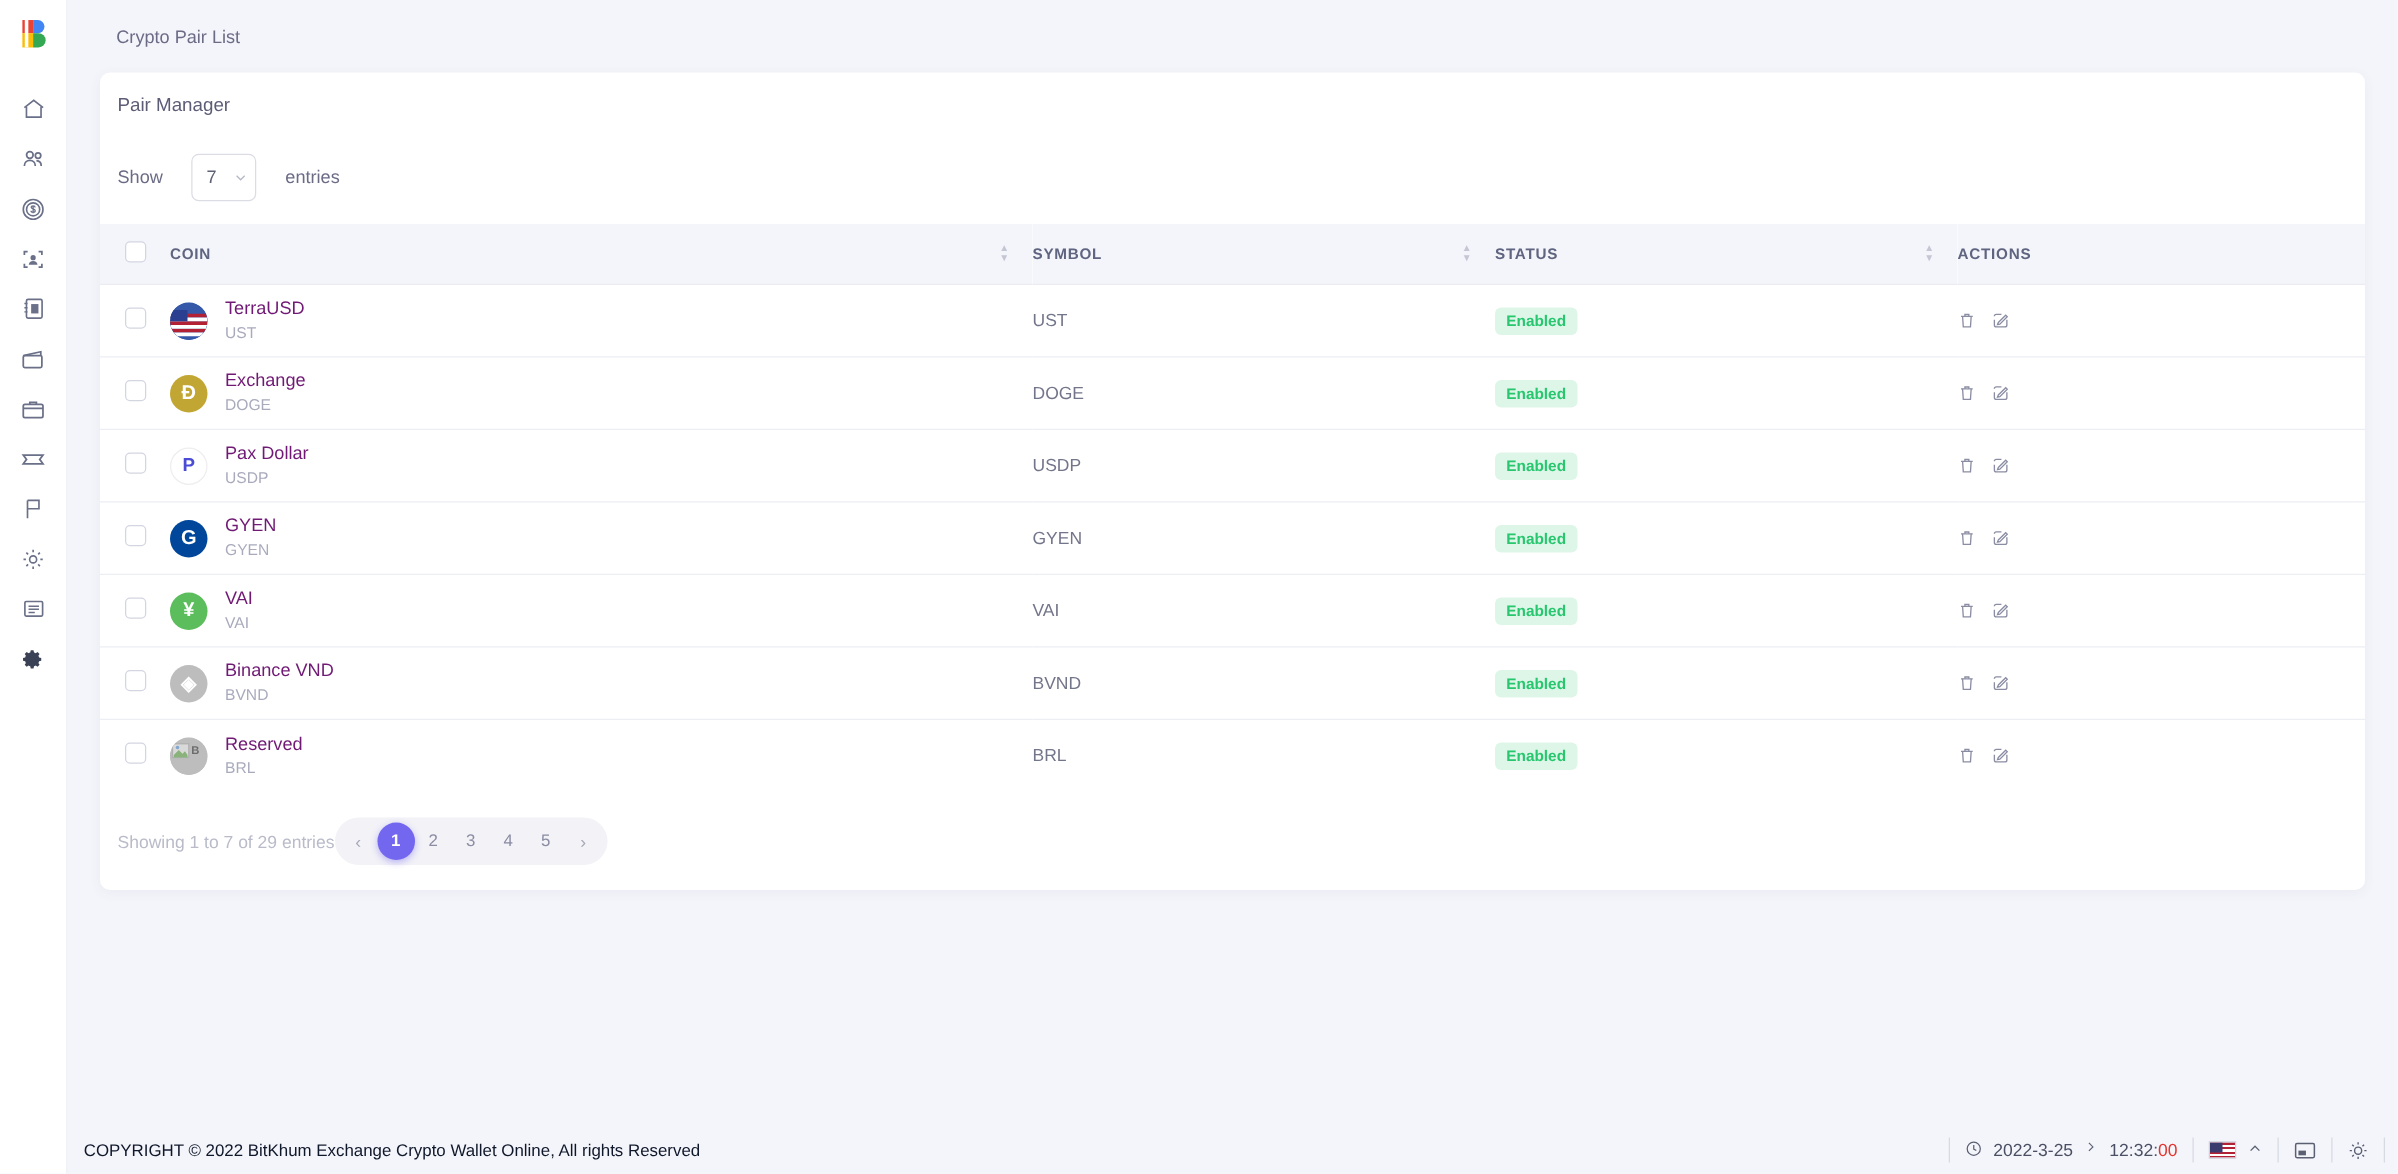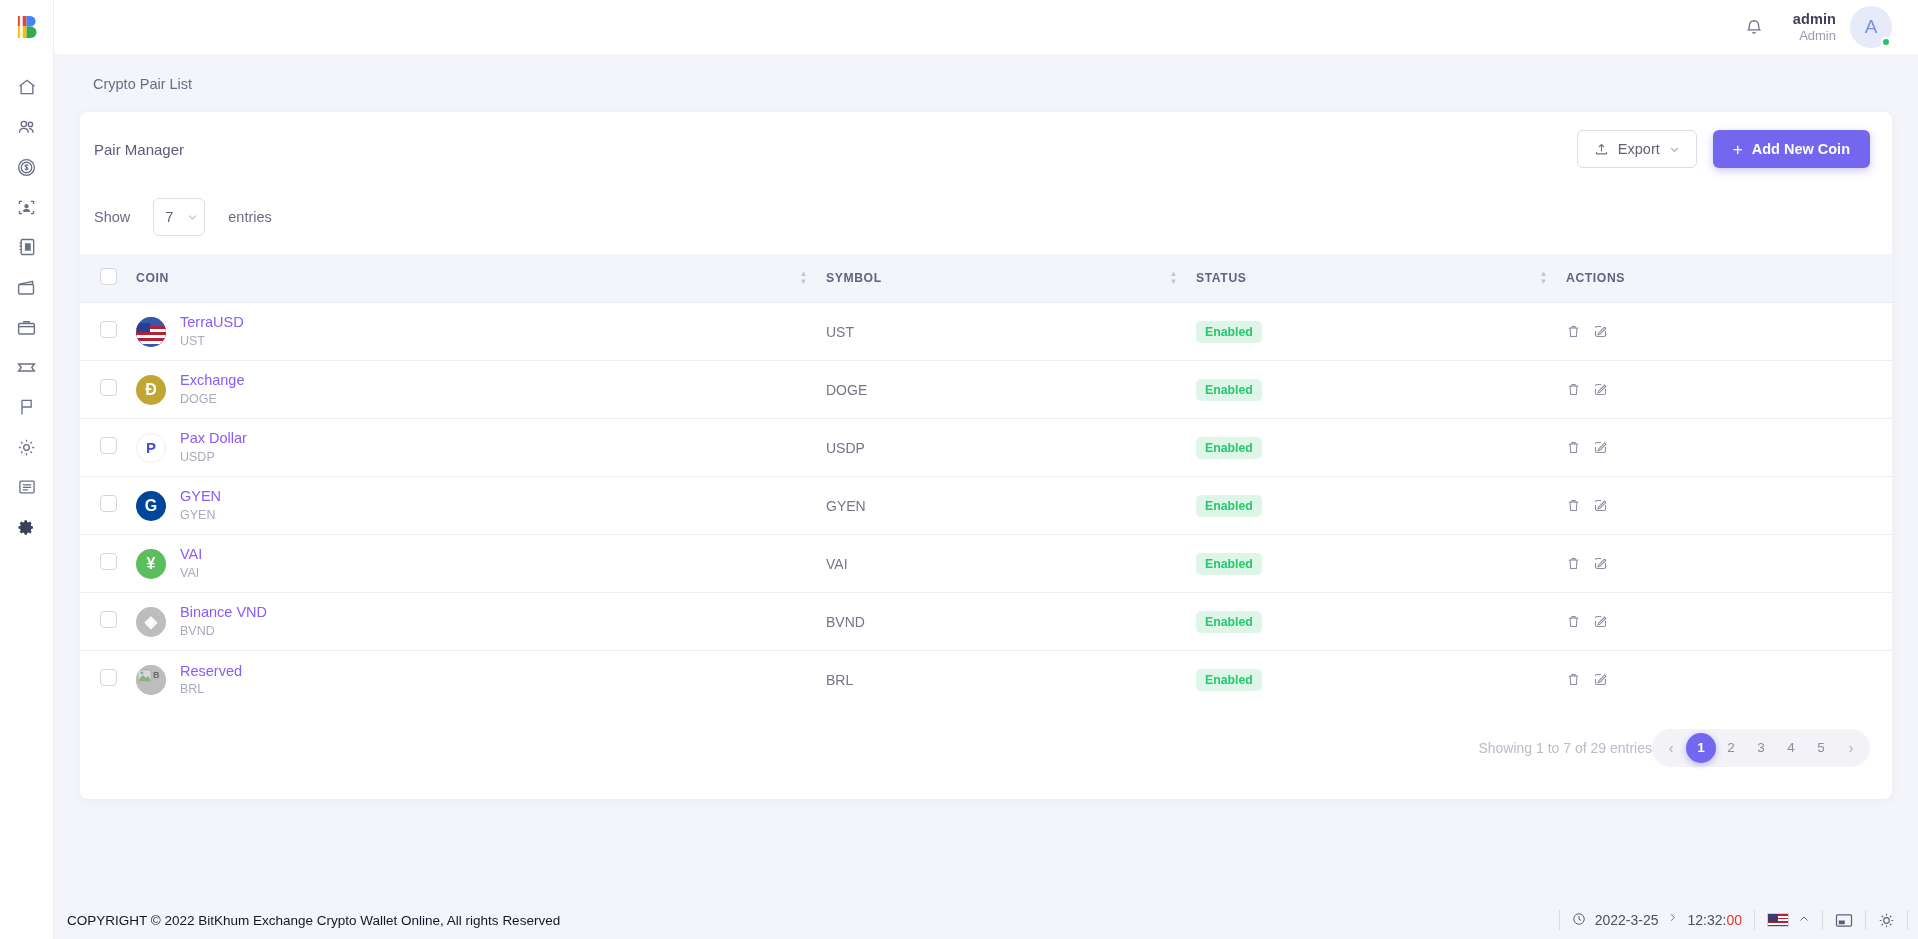--- a/index.html
+++ b/index.html
@@ -155,39 +155,39 @@
   }
   .cell-check { text-align: center; }
 
   .coin-cell { display: flex; align-items: center; gap: 14px; }
   .coin-ico {
     width: 30px; height: 30px; border-radius: 50%;
     display: flex; align-items: center; justify-content: center;
     font-size: 16px; font-weight: 700; color: #fff;
     flex: 0 0 30px; overflow: hidden; position: relative;
   }
-  .coin-name { font-size: 14.5px; color: #8b5cf6; line-height: 1.35; }
+  .coin-name { font-size: 14.5px; color: #701a75; line-height: 1.35; }
   .coin-sym-small { font-size: 12.5px; color: #a9abbd; line-height: 1.35; }
 
   .sym-text { font-size: 14px; color: #73758a; }
 
   .badge {
     display: inline-block;
     background: #ddf6e8; color: #28c76f;
     font-size: 12.3px; font-weight: 700;
     padding: 4px 9px; border-radius: 5px;
   }
 
   .actions-cell { display: flex; align-items: center; gap: 12px; }
   .act-btn { cursor: pointer; color: #8a8da3; display:flex; }
 
   
   .card-foot {
-    display: flex; align-items: center; justify-content: flex-end;
-    padding: 20px 22px 32px 14px;
+    display: flex; align-items: center; justify-content: flex-start;
+    padding: 20px 22px 20px 14px;
   }
   .showing { font-size: 14px; color: #b9bbc9; }
   .pager {
     display: flex; align-items: center;
     background: #f2f2f7; border-radius: 19px; padding: 4px;
   }
   .pg {
     min-width: 30px; height: 30px; border-radius: 50%;
     display: flex; align-items: center; justify-content: center;
     font-size: 13.5px; color: #8a8da3; cursor: pointer; padding: 0 5px;
@@ -316,64 +316,29 @@
         <svg width="19" height="19" viewBox="0 0 24 24" fill="#3b4256">
           <path d="M12 8.2a3.8 3.8 0 1 0 0 7.6 3.8 3.8 0 0 0 0-7.6zm0 5.9a2.1 2.1 0 1 1 0-4.2 2.1 2.1 0 0 1 0 4.2z"></path>
           <path d="M20.2 13.4v-2.8l-2.2-.5a6.4 6.4 0 0 0-.7-1.7l1.2-1.9-2-2-1.9 1.2c-.5-.3-1.1-.6-1.7-.7l-.5-2.2h-2.8l-.5 2.2c-.6.1-1.2.4-1.7.7L5.5 4.5l-2 2 1.2 1.9c-.3.5-.6 1.1-.7 1.7l-2.2.5v2.8l2.2.5c.1.6.4 1.2.7 1.7l-1.2 1.9 2 2 1.9-1.2c.5.3 1.1.6 1.7.7l.5 2.2h2.8l.5-2.2c.6-.1 1.2-.4 1.7-.7l1.9 1.2 2-2-1.2-1.9c.3-.5.6-1.1.7-1.7l2.2-.5z"></path>
         </svg>
       </div>
     </nav>
   </aside>
 
   <div class="main">
 
-    <header class="topbar">
-      <div class="bell">
-        <svg width="20" height="20" viewBox="0 0 24 24" fill="none" stroke="#6a7088" stroke-width="1.6">
-          <path d="M6.5 10a5.5 5.5 0 0 1 11 0c0 4 1.3 5.4 1.3 5.4H5.2S6.5 14 6.5 10z"></path>
-          <path d="M10.3 18.2a1.9 1.9 0 0 0 3.4 0"></path>
-        </svg>
-      </div>
-      <div class="user-block">
-        <div class="user-text">
-          <div class="user-name">admin</div>
-          <div class="user-role">Admin</div>
-        </div>
-        <div class="avatar">
-          <span>A</span>
-          <span class="dot"></span>
-        </div>
-      </div>
-    </header>
 
     <div class="content">
 
       <div class="page-title">Crypto Pair List</div>
 
       <section class="card">
 
         <div class="card-head">
           <div class="card-title">Pair Manager</div>
-          <div class="head-actions">
-            <button class="btn-export">
-              <svg width="15" height="15" viewBox="0 0 24 24" fill="none" stroke="#6f7285" stroke-width="1.7">
-                <path d="M12 15V4"></path>
-                  <path d="M8 8l4-4 4 4"></path>
-                  <path d="M4 16v3h16v-3"></path>
-              </svg>
-              <span>Export</span>
-              <svg width="11" height="11" viewBox="0 0 24 24" fill="none" stroke="#9a9db0" stroke-width="2.2">
-                <path d="M5 9l7 7 7-7"></path>
-              </svg>
-            </button>
-            <button class="btn-primary">
-              <span class="plus">+</span>
-              <span>Add New Coin</span>
-            </button>
-          </div>
         </div>
 
         <div class="controls">
           <div class="show-entries">
             <span>Show</span>
             <div class="select-wrap">
               <div class="select-box">
                 <span>7</span>
               </div>
               <svg class="chev" width="11" height="11" viewBox="0 0 24 24" fill="none" stroke="#b5b7c6" stroke-width="2.2">

